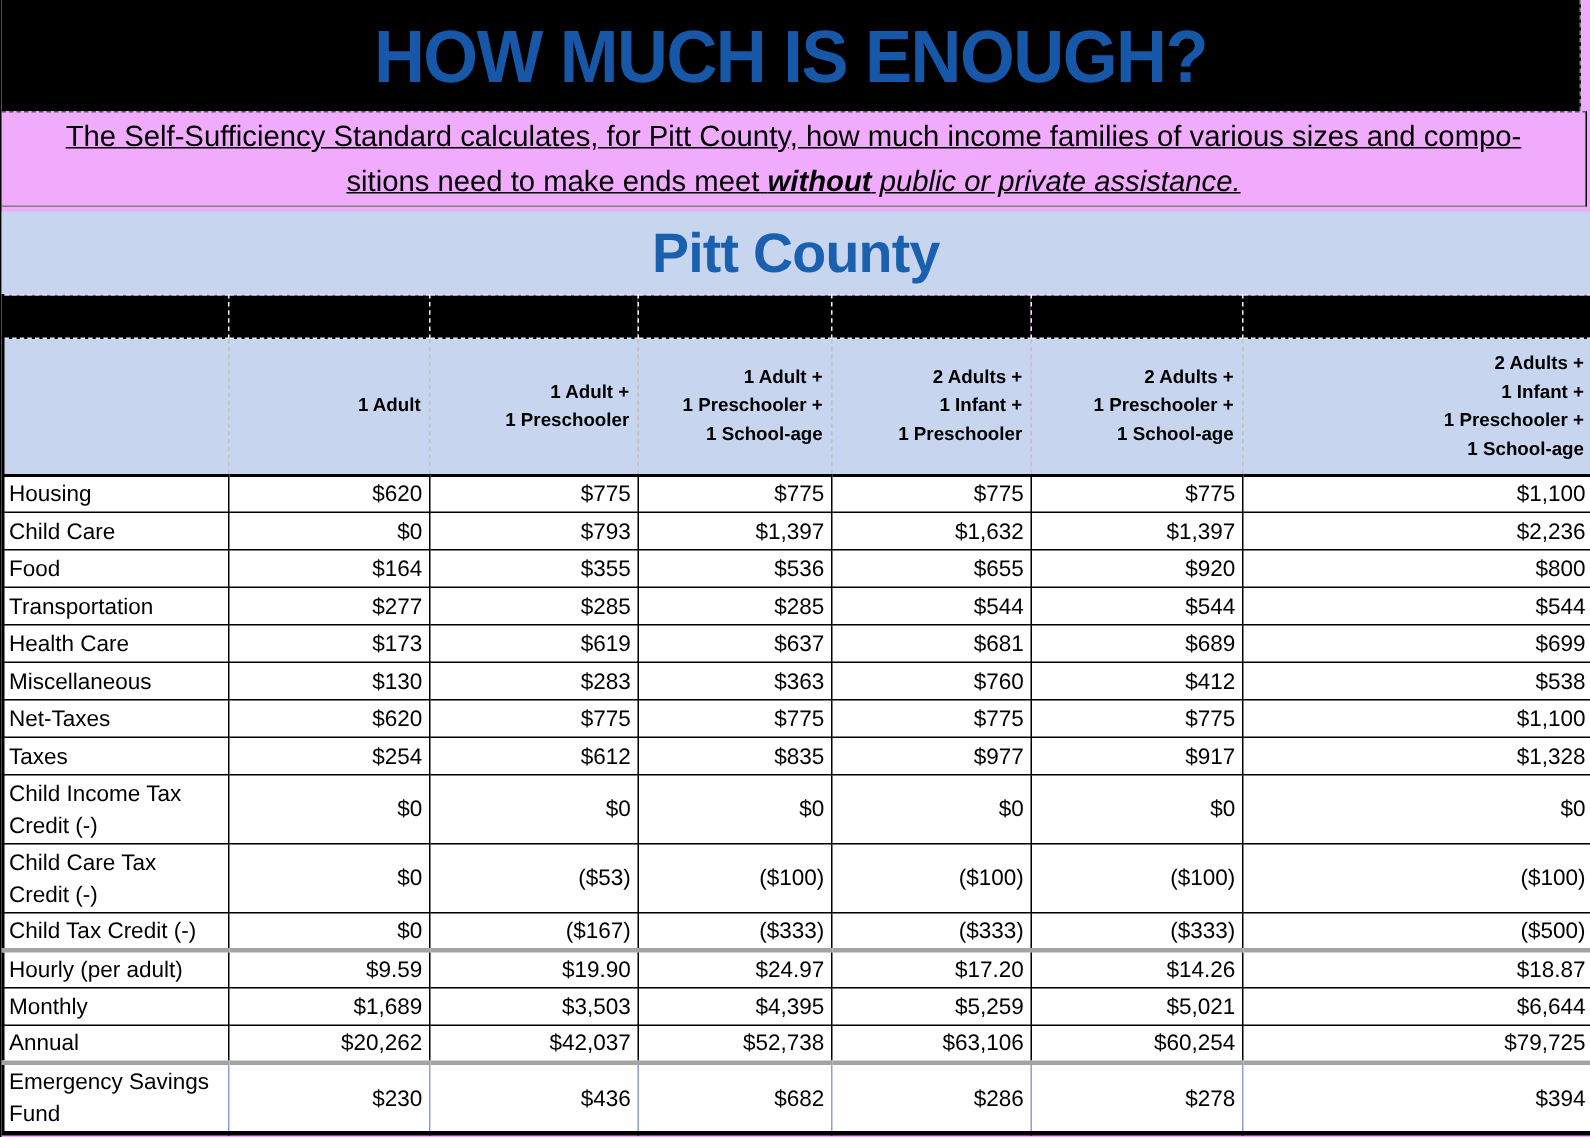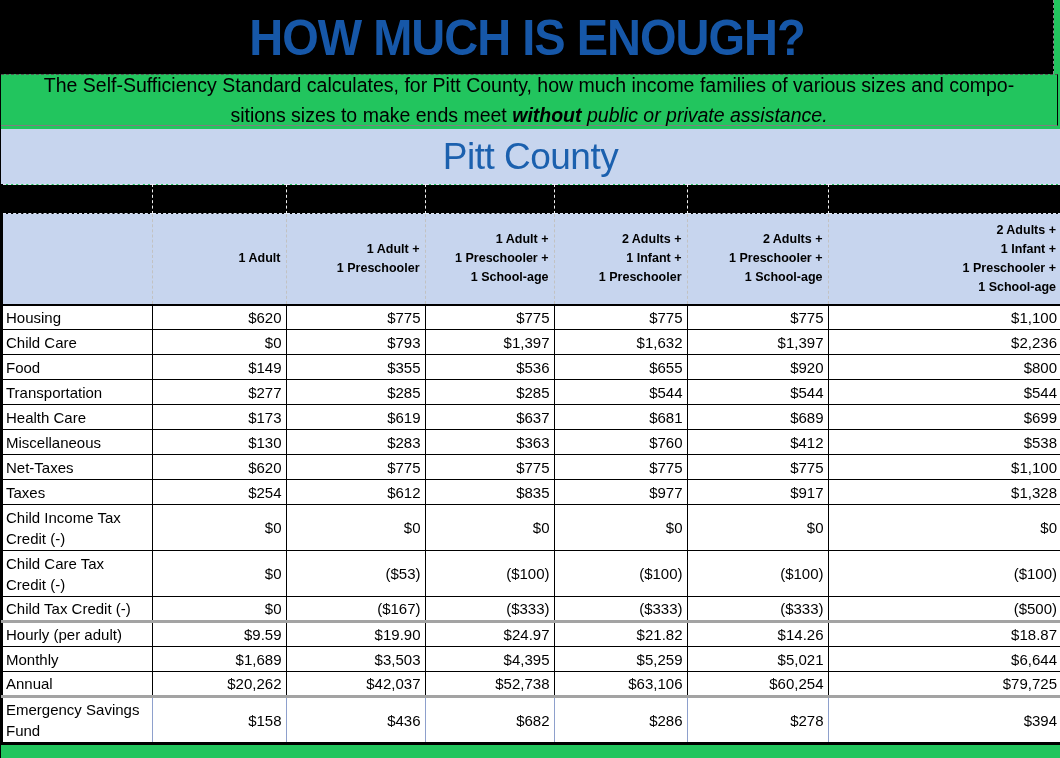--- a/index.html
+++ b/index.html
@@ -2,21 +2,21 @@
 <html style="--title-blue: #1657a8; --county-blue: #1b60ae; --light-blue: #c7d5ee; --savings-border: #8ea0cc;"><head>
 <meta charset="utf-8">
 <style>
   * { margin:0; padding:0; box-sizing:border-box; }
   html,body { background:#fff; }
   body { font-family:"Liberation Sans", sans-serif; color:#000; }
 
   .page {
     position:relative;
     width:1060px; height:758px;
-    background:#22c55e;
+    background:#f0abfc;
     overflow:hidden;
     border-left:1px solid #000;
   }
 
   
   .top-banner {
     height:74px;
     background:#000;
     margin-right:6px;
     border-right:1px dashed #8a8a8a;
@@ -26,42 +26,43 @@
     color:var(--title-blue);
     font-size:47px;
     font-weight:bold;
     letter-spacing:-1px;
     transform:scaleY(1.05);
     white-space:nowrap;
   }
 
   
   .intro {
-    height:52px;
+    height:64px;
     margin-right:2px;
     border-top:1px dashed #555;
     border-bottom:1px solid #7f7f7f;
     border-right:1px solid #000;
     display:flex; flex-direction:column; justify-content:center;
     text-align:center;
     font-size:19.5px;
     line-height:30px;
+    text-decoration:underline;
   }
 
   
   .county-banner {
     margin-top:3px;
     height:55px;
     background:var(--light-blue);
     display:flex; align-items:center; justify-content:center;
   }
   .county-banner h2 {
     color:var(--county-blue);
     font-size:37px;
-    font-weight:normal;
+    font-weight:bold;
     letter-spacing:-0.5px;
   }
 
   
   table.ssf {
     width:1060px;
     border-collapse:collapse;
     table-layout:fixed;
     border-left:2px solid #000;
     border-right:2px solid #000;
@@ -115,21 +116,21 @@
 <body>
 
 <div class="page">
 
   <div class="top-banner">
     <h1>HOW MUCH IS ENOUGH?</h1>
   </div>
 
   <div class="intro">
     <div class="intro-line"><span>The Self-Sufficiency Standard calculates, for Pitt County, how much income families of various sizes and compo-</span></div>
-    <div class="intro-line"><span>sitions sizes to make ends meet </span><strong><em>without</em></strong><em> public or private assistance.</em></div>
+    <div class="intro-line"><span>sitions need to make ends meet </span><strong><em>without</em></strong><em> public or private assistance.</em></div>
   </div>
 
   <div class="county-banner">
     <h2>Pitt County</h2>
   </div>
 
   <table class="ssf">
     <colgroup>
         <col style="width: 150px;">
         <col style="width: 134px;">
@@ -181,21 +182,21 @@
           <td class="label">Child Care</td>
           <td class="val">$0</td>
           <td class="val">$793</td>
           <td class="val">$1,397</td>
           <td class="val">$1,632</td>
           <td class="val">$1,397</td>
           <td class="val">$2,236</td>
         </tr>
         <tr class="data-row">
           <td class="label">Food</td>
-          <td class="val">$149</td>
+          <td class="val">$164</td>
           <td class="val">$355</td>
           <td class="val">$536</td>
           <td class="val">$655</td>
           <td class="val">$920</td>
           <td class="val">$800</td>
         </tr>
         <tr class="data-row">
           <td class="label">Transportation</td>
           <td class="val">$277</td>
           <td class="val">$285</td>
@@ -265,21 +266,21 @@
           <td class="val">($333)</td>
           <td class="val">($333)</td>
           <td class="val">($333)</td>
           <td class="val">($500)</td>
         </tr>
         <tr class="data-row thick-top">
           <td class="label">Hourly (per adult)</td>
           <td class="val">$9.59</td>
           <td class="val">$19.90</td>
           <td class="val">$24.97</td>
-          <td class="val">$21.82</td>
+          <td class="val">$17.20</td>
           <td class="val">$14.26</td>
           <td class="val">$18.87</td>
         </tr>
         <tr class="data-row">
           <td class="label">Monthly</td>
           <td class="val">$1,689</td>
           <td class="val">$3,503</td>
           <td class="val">$4,395</td>
           <td class="val">$5,259</td>
           <td class="val">$5,021</td>
@@ -289,21 +290,21 @@
           <td class="label">Annual</td>
           <td class="val">$20,262</td>
           <td class="val">$42,037</td>
           <td class="val">$52,738</td>
           <td class="val">$63,106</td>
           <td class="val">$60,254</td>
           <td class="val">$79,725</td>
         </tr>
         <tr class="data-row thick-top tall-sm savings">
           <td class="label">Emergency Savings Fund</td>
-          <td class="val">$158</td>
+          <td class="val">$230</td>
           <td class="val">$436</td>
           <td class="val">$682</td>
           <td class="val">$286</td>
           <td class="val">$278</td>
           <td class="val">$394</td>
         </tr>
       </tbody>
   </table>
 
 </div>

